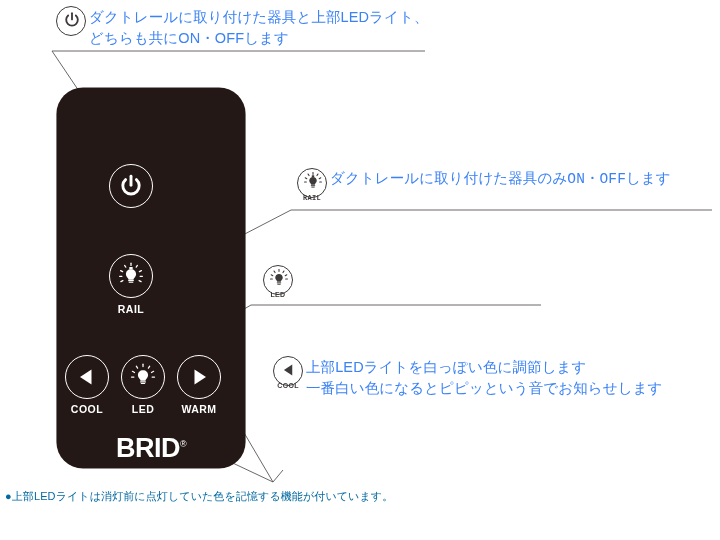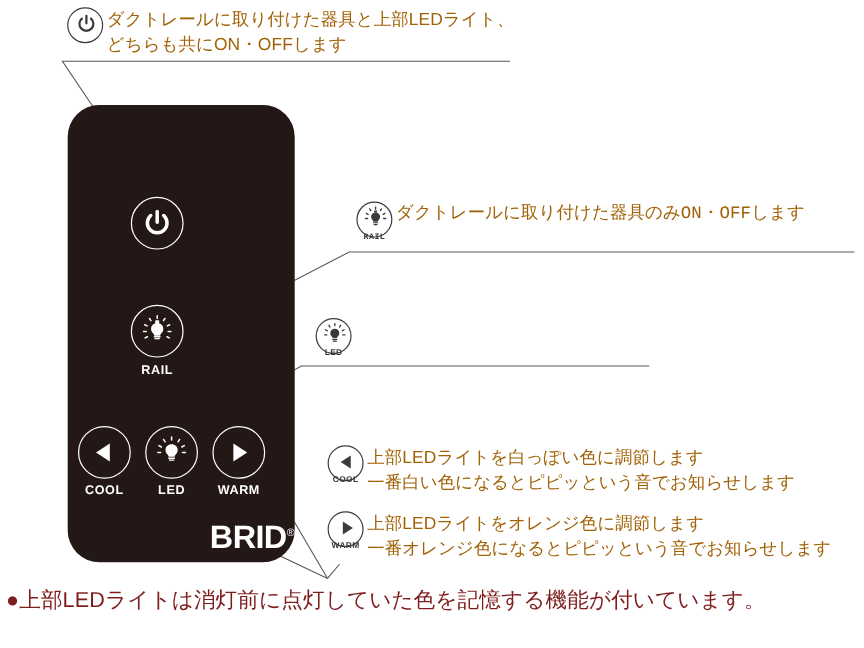--- a/index.html
+++ b/index.html
@@ -55,21 +55,21 @@
   .cool{left:8px;top:267px;width:44px;height:44px;}
   .led{left:64px;top:267px;width:44px;height:44px;}
   .warm{left:120px;top:267px;width:44px;height:44px;}
   .cool-lab{left:2px;top:316px;width:56px;font-size:10.5px;}
   .led-lab{left:58px;top:316px;width:56px;font-size:10.5px;}
   .warm-lab{left:114px;top:316px;width:56px;font-size:10.5px;}
   .cool svg,.led svg,.warm svg{position:absolute;left:50%;top:50%;transform:translate(-50%,-50%);}
 
   .brand{
     position:absolute;left:0;top:345px;width:188px;
-    text-align:right;color:#ffffff;
+    text-align:center;color:#ffffff;
     font-family:"Liberation Sans","DejaVu Sans",sans-serif;
     font-weight:bold;font-size:27px;letter-spacing:-0.5px;
     font-style:normal;
   }
   .brand .reg{font-size:9px;vertical-align:super;font-weight:normal;}
 
   
   .callout{position:absolute;display:flex;align-items:flex-start;}
   .co-icon{
     position:relative;
@@ -81,37 +81,37 @@
     border:1.1px solid #3e3a39;border-radius:50%;box-sizing:border-box;
   }
   .co-icon svg{position:absolute;left:50%;top:14px;transform:translate(-50%,-50%);}
   .co-sub{
     position:absolute;left:0;top:26px;width:32px;text-align:center;
     font-size:7px;font-weight:bold;color:#3e3a39;letter-spacing:0.3px;
   }
   .co-text{
     font-size:14.5px;
     line-height:1.42;
-    color:#a16207;
+    color:#3b82f6;
     white-space:pre-line;
     padding-top:1px;
     letter-spacing:0.1px;
   }
 
   .c1{left:55px;top:6px;}
   .c1 .co-text{font-size:14.5px;}
   .c2{left:296px;top:168px;font-family:Liberation Mono, monospace;}
   .c3{left:262px;top:265px;}
-  .c4{left:272px;top:371px;}
+  .c4{left:272px;top:356px;}
   .c5{left:272px;top:426px;}
 
   
   .notes{position:absolute;left:5px;top:490px;width:700px;}
   .note{
-    font-size:18px;color:#7f1d1d;line-height:1.2;margin-bottom:12px;
+    font-size:11px;color:#0369a1;line-height:1.2;margin-bottom:12px;
     letter-spacing:0.1px;
   }
 </style>
 </head>
 <body>
 
 <div id="stage">
 
   <svg id="leaders" viewBox="0 0 720 540">
     <g stroke="#5a5656" stroke-width="0.9" fill="none">
@@ -259,29 +259,18 @@
       <span class="ring"></span>
       <svg width="16" height="16" viewBox="0 0 22 22">
         <polygon points="15.5,3.5 15.5,18.5 4,11" fill="#3e3a39"></polygon>
       </svg>
       <span class="co-sub">COOL</span>
     </div>
     <div class="co-text">上部LEDライトを白っぽい色に調節します
 一番白い色になるとピピッという音でお知らせします</div>
   </div>
 
-  <div class="callout c5">
-    <div class="co-icon">
-      <span class="ring"></span>
-      <svg width="16" height="16" viewBox="0 0 22 22">
-        <polygon points="6.5,3.5 6.5,18.5 18,11" fill="#3e3a39"></polygon>
-      </svg>
-      <span class="co-sub">WARM</span>
-    </div>
-    <div class="co-text">上部LEDライトをオレンジ色に調節します
-一番オレンジ色になるとピピッという音でお知らせします</div>
-  </div>
 
   <div class="notes">
     <div class="note">●上部LEDライトは消灯前に点灯していた色を記憶する機能が付いています。</div>
   </div>
 
 </div>
 
 </body></html>

